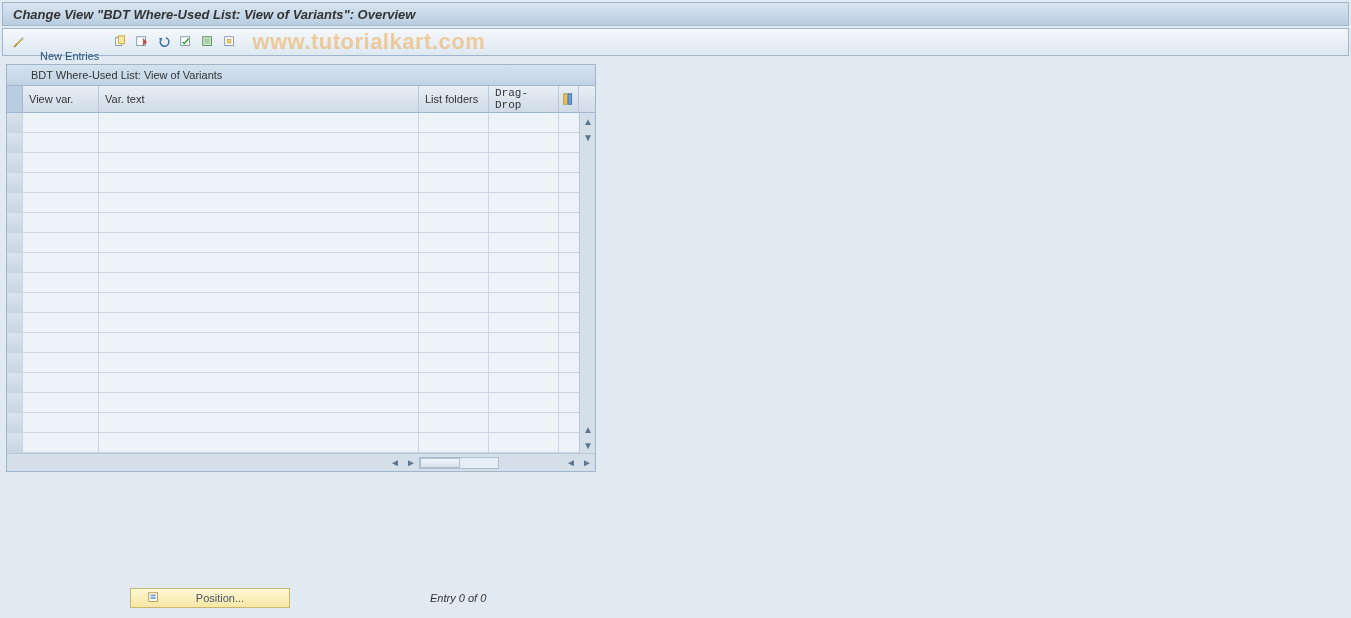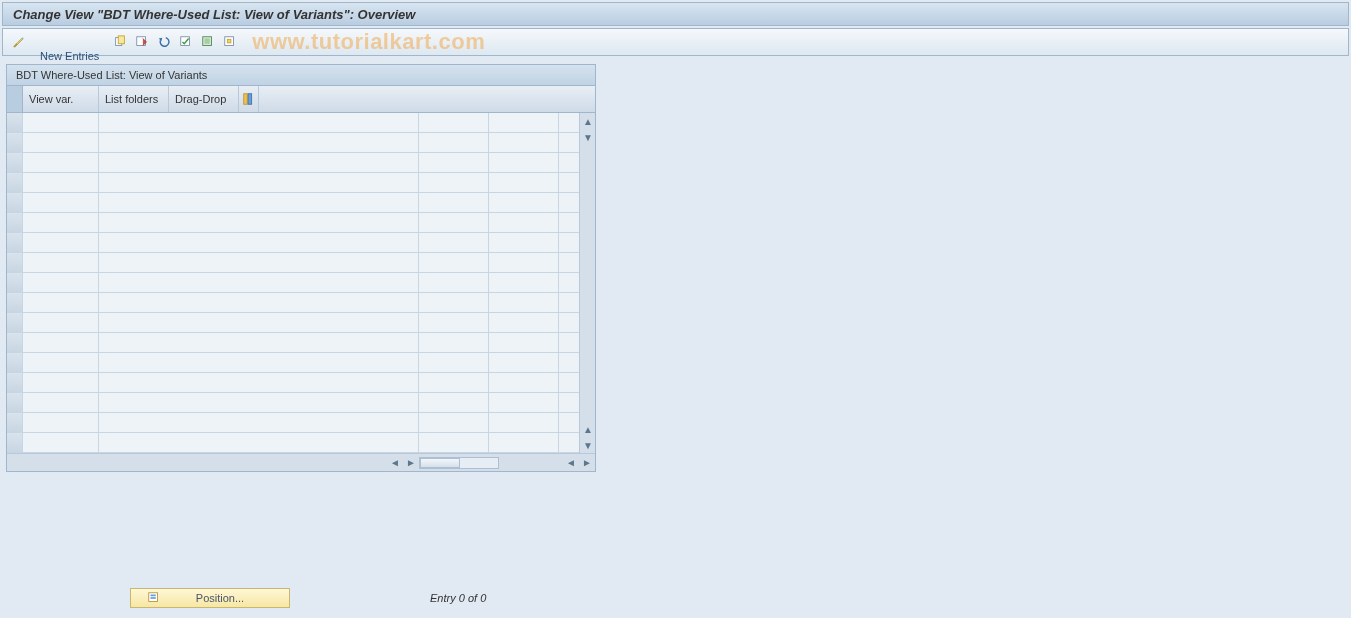--- a/index.html
+++ b/index.html
@@ -72,21 +72,21 @@
     .content {
       padding: 6px;
     }
     .grid-wrap {
       width: 590px;
       border: 1px solid #9fb6cc;
       background: #dde7f0;
     }
     .grid-title {
       background: linear-gradient(to bottom, #d5e2ee, #c0d3e4);
-      padding: 4px 9px;
+      padding: 4px 24px;
       font-size: 11px;
       color: #333;
       border-bottom: 1px solid #9fb6cc;
     }
     .grid-header {
       display: flex;
       background: linear-gradient(to bottom, #e8eef4, #cfdbe8);
       border-bottom: 1px solid #9fb6cc;
       font-size: 11px;
       color: #333;
@@ -94,21 +94,21 @@
     .hcell {
       border-right: 1px solid #b7c8da;
       padding: 13px 6px;
       height: 20px;
       display:flex; align-items:center;
     }
     .col-sel { width: 16px; background: #b9cde0; border-right:1px solid #a2b7cd; }
     .col-viewvar { width: 76px; }
     .col-vartext { width: 320px; }
     .col-hidefolders { width: 70px; }
-    .col-dragdrop { width: 70px; }
+    .col-dragdrop { width: 70px; font-family: Liberation Mono, monospace; }
     .col-settings { width: 20px; display:flex; align-items:center; justify-content:center; cursor:pointer; }
 
     .grid-body-wrap { display:flex; }
     .grid-body {
       flex: 1;
       background: #edf2f7;
     }
     .row {
       display:flex;
       height: 20px;
@@ -263,20 +263,21 @@
   <span class="watermark">www.tutorialkart.com</span>
 </div>
 
 <div class="content">
   <div class="grid-wrap">
     <div class="grid-title">BDT Where-Used List: View of Variants</div>
 
     <div class="grid-header">
       <div class="hcell col-sel"></div>
       <div class="hcell col-viewvar">View var.</div>
+      <div class="hcell col-vartext">Var. text</div>
       <div class="hcell col-hidefolders">List folders</div>
       <div class="hcell col-dragdrop">Drag-Drop</div>
       <div class="hcell col-settings">
         <span>
           <svg class="ico" viewBox="0 0 16 16">
               <rect x="2" y="2" width="4" height="12" fill="#f2c14e" stroke="#b8923a"></rect>
               <rect x="7" y="2" width="4" height="12" fill="#6aa0d8" stroke="#3f6fa3"></rect>
             </svg>
         </span>
       </div>

